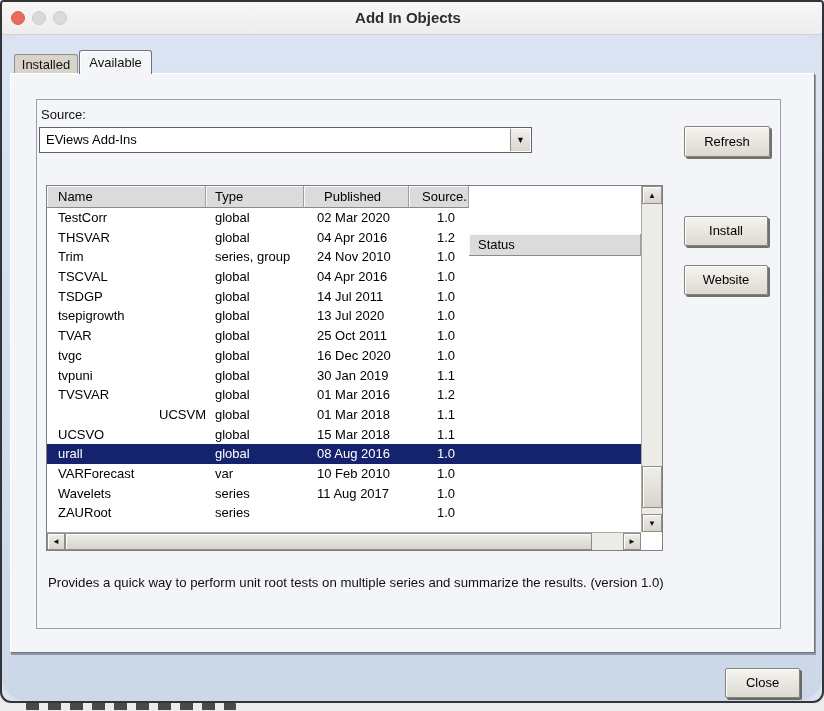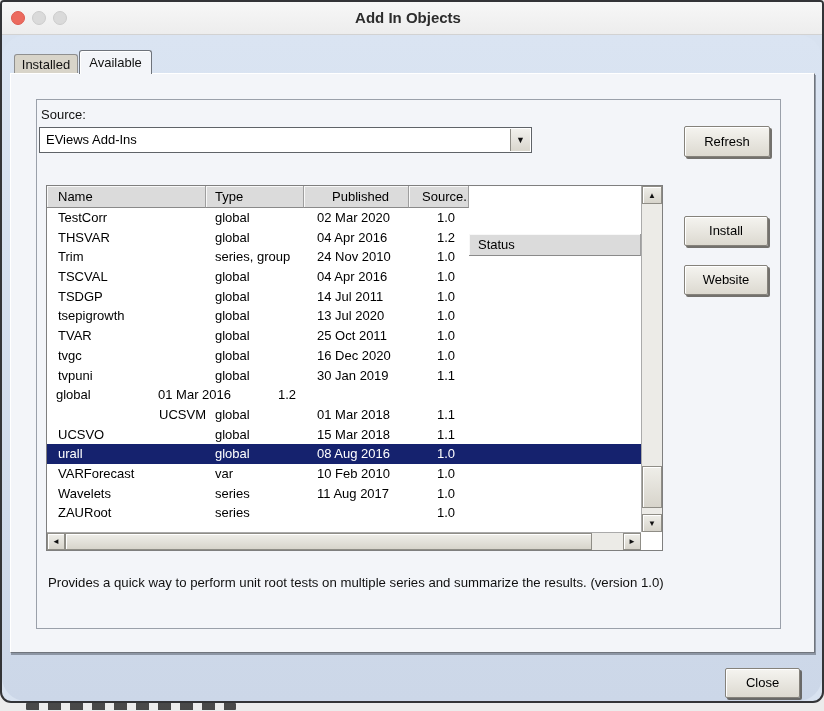--- a/index.html
+++ b/index.html
@@ -171,21 +171,21 @@
           <span class="val">EViews Add-Ins</span>
           <span class="drop">▼</span>
         </div>
 
         <div class="btn3d btn-refresh">Refresh</div>
 
         <div class="listbox">
           <div class="lv-header">
               <div class="hcell" style="width: 159px; padding-left: 11px;">Name</div>
               <div class="hcell" style="width: 98px; padding-left: 9px;">Type</div>
-              <div class="hcell" style="width: 105px; padding-left: 28px;">Published</div>
+              <div class="hcell" style="width: 105px; padding-left: 20px;">Published</div>
               <div class="hcell" style="width: 60px; padding-left: 13px;">Source...</div>
               <div class="hcell" style="width: auto; flex: 1 1 0%; padding-left: 9px; margin-top: 48px;">Status</div>
             </div>
           <div class="lv-rows">
               <div class="lrow">
                 <div class="lcell" style="width: 159px; padding-left: 11px;">TestCorr</div>
                 <div class="lcell" style="width: 98px; padding-left: 9px;">global</div>
                 <div class="lcell" style="width: 105px; padding-left: 13px;">02 Mar 2020</div>
                 <div class="lcell" style="width: 60px; padding-left: 28px;">1.0</div>
                 <div class="lcell" style="width: auto; flex: 1 1 0%; padding-left: 9px;"></div>
@@ -240,20 +240,21 @@
                 <div class="lcell" style="width: auto; flex: 1 1 0%; padding-left: 9px;"></div>
               </div>
               <div class="lrow">
                 <div class="lcell" style="width: 159px; padding-left: 11px;">tvpuni</div>
                 <div class="lcell" style="width: 98px; padding-left: 9px;">global</div>
                 <div class="lcell" style="width: 105px; padding-left: 13px;">30 Jan 2019</div>
                 <div class="lcell" style="width: 60px; padding-left: 28px;">1.1</div>
                 <div class="lcell" style="width: auto; flex: 1 1 0%; padding-left: 9px;"></div>
               </div>
               <div class="lrow">
+                <div class="lcell" style="width: 159px; padding-left: 11px;">TVSVAR</div>
                 <div class="lcell" style="width: 98px; padding-left: 9px;">global</div>
                 <div class="lcell" style="width: 105px; padding-left: 13px;">01 Mar 2016</div>
                 <div class="lcell" style="width: 60px; padding-left: 28px;">1.2</div>
                 <div class="lcell" style="width: auto; flex: 1 1 0%; padding-left: 9px;"></div>
               </div>
               <div class="lrow">
                 <div class="lcell" style="width: 159px; padding-left: 11px; text-align: right;">UCSVM</div>
                 <div class="lcell" style="width: 98px; padding-left: 9px;">global</div>
                 <div class="lcell" style="width: 105px; padding-left: 13px;">01 Mar 2018</div>
                 <div class="lcell" style="width: 60px; padding-left: 28px;">1.1</div>

